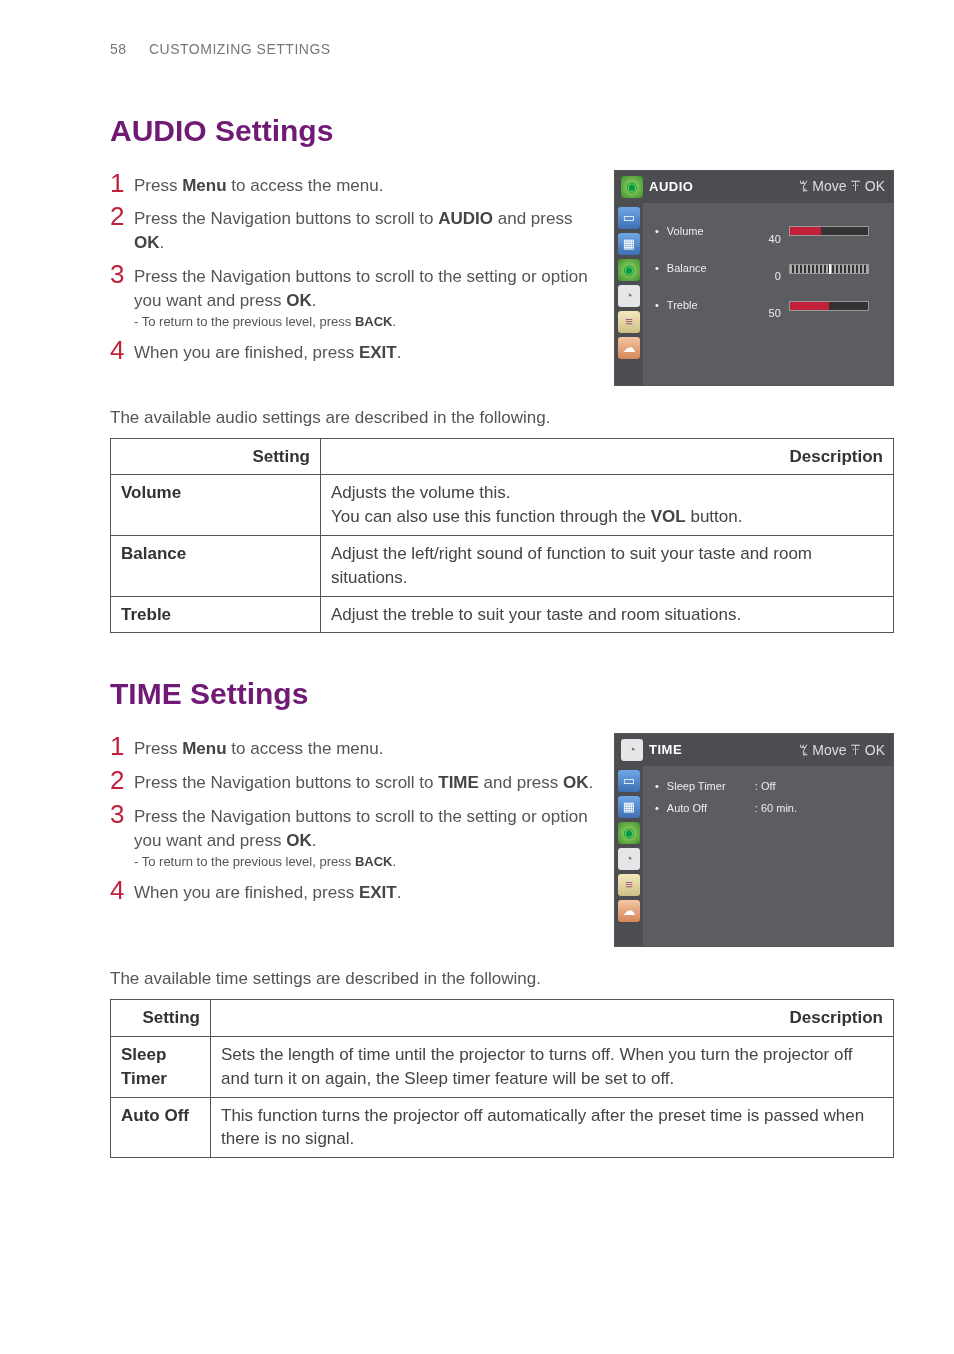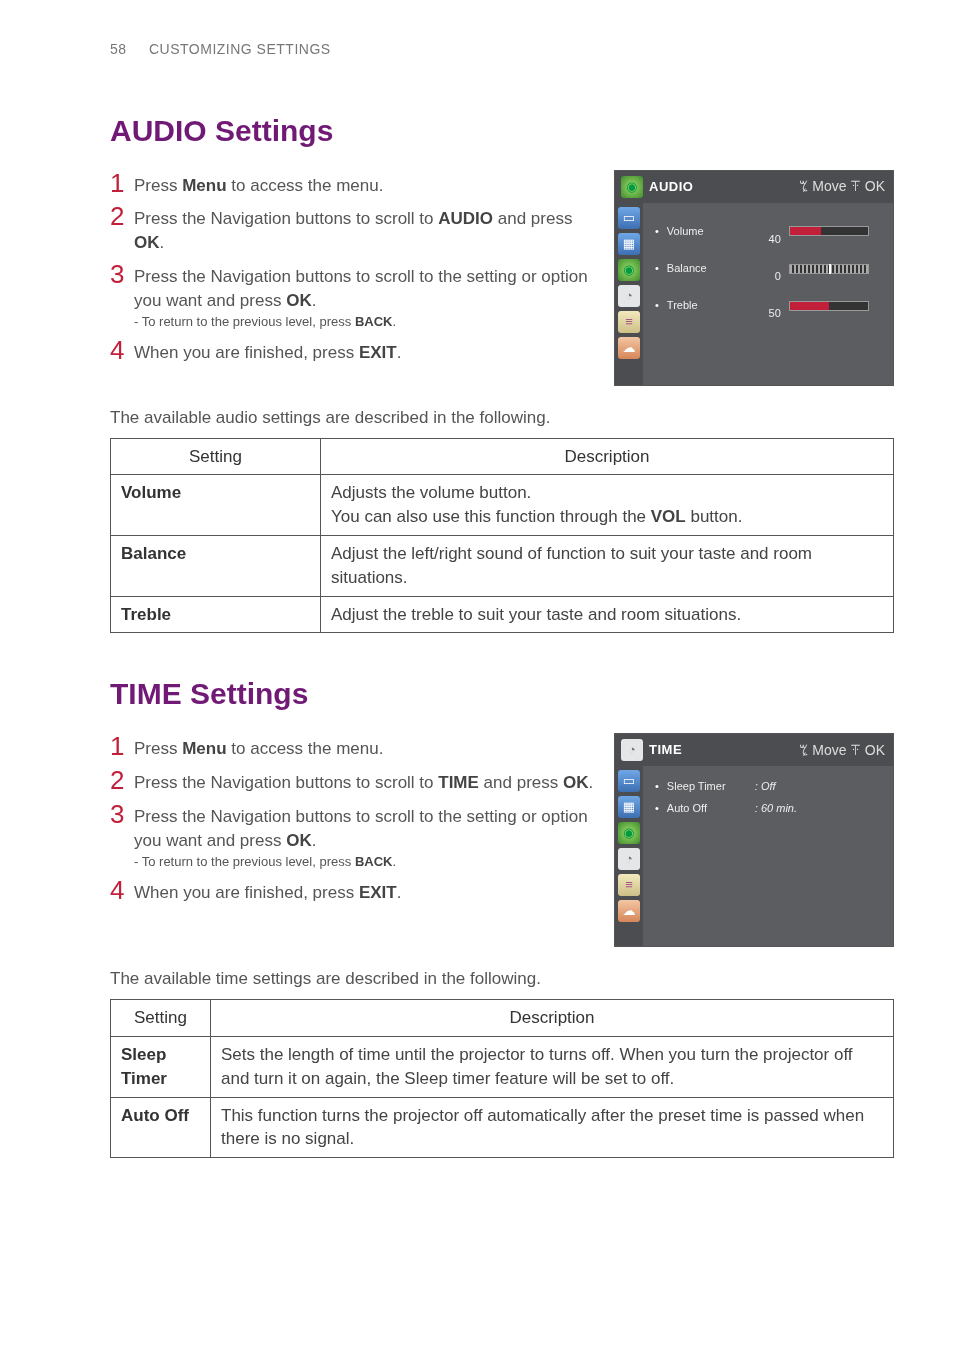--- a/index.html
+++ b/index.html
@@ -56,22 +56,22 @@
     font-size: 17px;
     color: #444;
   }
   table.desc th, table.desc td {
     border: 1px solid #555;
     padding: 6px 10px;
     text-align: left;
     vertical-align: top;
   }
   table.desc th {
-    font-weight: normal;
-    text-align: center;
+    font-weight: bold;
+    text-align: right;
     color: #333;
   }
   table.desc td:first-child { font-weight: bold; color: #333; }
 
   
   .osd {
     width: 280px;
     border: 1px solid #555;
     background: #4b4d50;
     font-size: 12px;
@@ -136,21 +136,21 @@
     position: absolute; top:0; left:0; bottom:0;
     background: #c11f3a;
   }
   .bar.balance {
     background: repeating-linear-gradient(90deg,#aaa 0 2px,#333 2px 4px);
   }
   .bar.balance .tick {
     position:absolute; top:-1px; bottom:-1px; width:2px; background:#fff; left:50%;
   }
   .spacer-section { height: 40px; }
-  .osd-row .txt-val { color:#eee;font-style:italic; }
+  .osd-row .txt-val { color:#eee; }
 </style>
 </head>
 <body>
 
 <div class="page-header">
   <span class="num">58</span>
   <span>CUSTOMIZING SETTINGS</span>
 </div>
 
 <h1 class="section-title">AUDIO Settings</h1>
@@ -235,21 +235,21 @@
 
 <table class="desc">
   <tbody>
       <tr>
     <th style="width:210px">Setting</th>
     <th>Description</th>
   </tr>
   <tr>
     <td>Volume</td>
     <td>
-      <span>Adjusts the volume button.</span><br>
+      <span>Adjusts the volume this.</span><br>
       <span>You can also use this function through the </span><b>VOL</b><span> button.</span>
     </td>
   </tr>
   <tr>
     <td>Balance</td>
     <td>Adjust the left/right sound of function to suit your taste and room situations.</td>
   </tr>
   <tr>
     <td>Treble</td>
     <td>Adjust the treble to suit your taste and room situations.</td>

